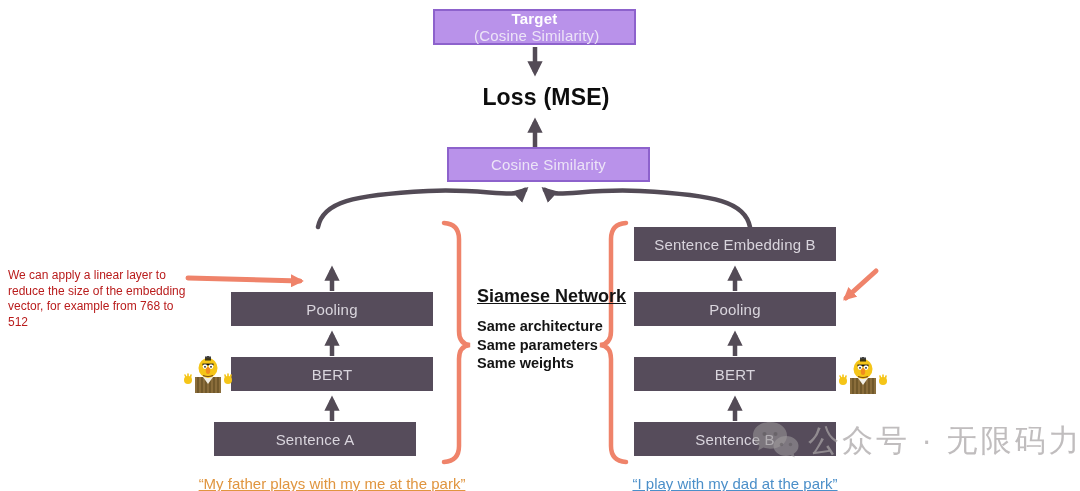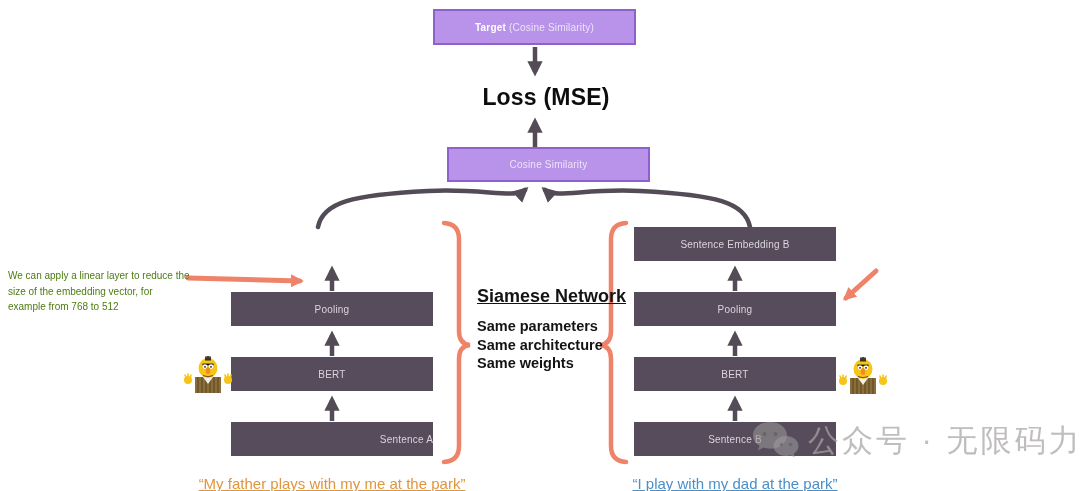--- a/index.html
+++ b/index.html
@@ -1,28 +1,28 @@
 <!DOCTYPE html>
 <html><head>
 <meta charset="utf-8">
 <style>
   html,body{margin:0;padding:0;background:#ffffff;}
   body{font-family:"Liberation Sans", sans-serif;}
   .stage{position:relative;width:1080px;height:491px;background:#ffffff;overflow:hidden;}
   .overlay{position:absolute;left:0;top:0;width:1080px;height:491px;pointer-events:none;}
 
   .box{position:absolute;display:flex;align-items:center;justify-content:center;
-       font-size:10px;letter-spacing:.2px;box-sizing:border-box;}
+       font-size:15px;letter-spacing:.2px;box-sizing:border-box;flex-direction:column;}
   .purple{background:#b992ea;border:2px solid #8d62cc;color:#ece4f7;width:203px;height:36px;}
   .dark{background:#564c5b;color:#d9d5dd;width:202px;height:34px;}
 
   .loss{position:absolute;left:446px;top:84px;width:200px;text-align:center;
         font-size:23px;font-weight:bold;color:#0d0d0d;letter-spacing:.2px;}
 
-  .annotation{position:absolute;font-size:10px;line-height:15.5px;color:#4d7c0f;}
+  .annotation{position:absolute;font-size:12px;line-height:15.5px;color:#b91c1c;}
   .center-note{position:absolute;left:477px;top:286px;width:170px;color:#141414;}
   .center-note .cn-title{font-size:18px;font-weight:bold;text-decoration:underline;margin-bottom:10px;}
   .center-note .cn-line{font-size:14.5px;font-weight:bold;line-height:18.5px;}
 
   .caption{position:absolute;top:475px;width:300px;text-align:center;font-size:15px;text-decoration:underline;}
   .caption.orange{color:#e0953f;}
   .caption.blue{color:#4b8fc9;}
 
   .mascot{position:absolute;width:52px;height:37px;}
 
@@ -75,21 +75,21 @@
   <div class="box purple" style="left:433px;top:147px;height:35px;margin-left:14px;">
     <span>Cosine Similarity</span>
   </div>
 
   <div class="box dark" style="left:231px;top:292px;">
       <span>Pooling</span>
     </div>
   <div class="box dark" style="left:231px;top:357px;">
       <span>BERT</span>
     </div>
-  <div class="box dark" style="left:231px;top:422px;justify-content:flex-end;">
+  <div class="box dark" style="left:214px;top:422px;">
       <span>Sentence A</span>
     </div>
 
   <div class="box dark" style="left:634px;top:227px;">
       <span>Sentence Embedding B</span>
     </div>
   <div class="box dark" style="left:634px;top:292px;">
       <span>Pooling</span>
     </div>
   <div class="box dark" style="left:634px;top:357px;">
@@ -133,22 +133,22 @@
     <circle cx="29" cy="10.6" r="2.3" fill="#ffffff"></circle>
       <circle cx="29" cy="10.8" r="0.9" fill="#111111"></circle>
     <ellipse cx="26" cy="14.5" rx="2.2" ry="3.6" fill="#f08c1e"></ellipse>
     <path d="M21,19.5 Q26,21.5 31,19.5" stroke="#7a4a10" stroke-width="1.2" fill="none"></path>
   </svg>
 
   <div class="annotation" style="left:8px;top:268px;width:185px;">We can apply a linear layer to reduce the size of the embedding vector, for example from 768 to 512</div>
 
   <div class="center-note">
     <div class="cn-title">Siamese Network</div>
+    <div class="cn-line">Same architecture</div>
     <div class="cn-line">Same parameters</div>
-    <div class="cn-line">Same architecture</div>
     <div class="cn-line">Same weights</div>
   </div>
 
   <div class="caption orange" style="left:182px;">“My father plays with my me at the park”</div>
   <div class="caption blue" style="left:585px;">“I play with my dad at the park”</div>
 
   <div class="watermark">
     <svg width="50" height="46" viewBox="0 0 50 46">
       <path d="M20,4 C10,4 3,10 3,17.5 C3,22 5.6,25.4 9.5,27.7 L8,32.5 L13.5,29.6 C15.5,30.3 17.7,30.8 20,30.8 C30,30.8 37,24.9 37,17.5 C37,10 30,4 20,4 Z" fill="rgba(150,146,148,0.6)"></path>
       <circle cx="14.5" cy="16" r="2" fill="rgba(90,85,90,0.55)"></circle>

